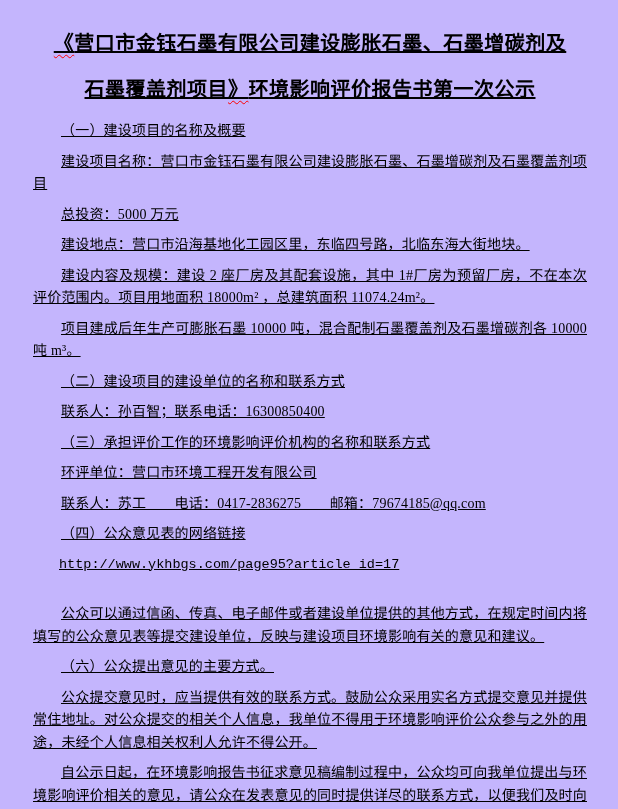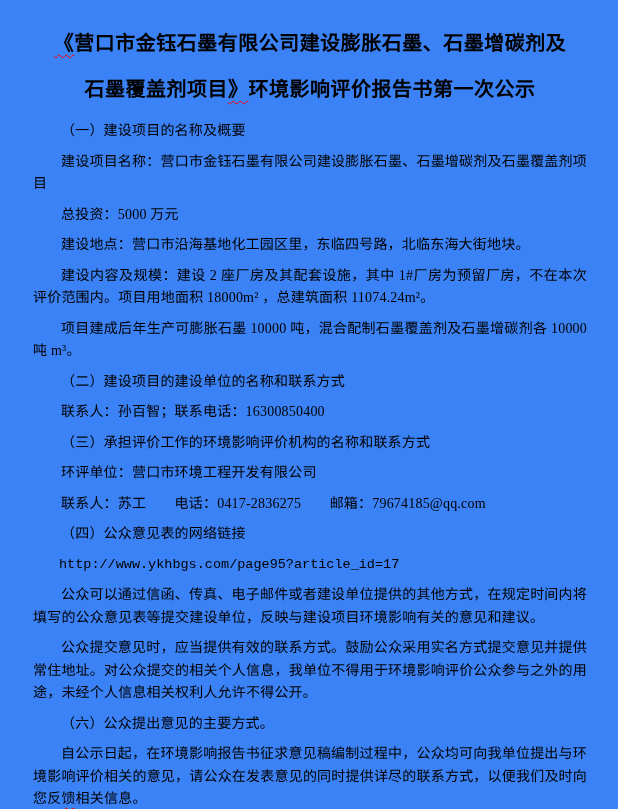--- a/index.html
+++ b/index.html
@@ -12,41 +12,42 @@
     height: 809px;
     overflow: hidden;
     font-family: "Liberation Serif", "DejaVu Serif", serif;
     color: #000000;
   }
   .page {
     box-sizing: border-box;
     width: 618px;
     height: 809px;
     padding: 20px 23px 0 25px;
-    background: #3b82f6;
+    background: #c4b5fd;
+    text-decoration: underline;
   }
   .doc-title {
     margin: 0;
     font-size: 20px;
     font-weight: bold;
     line-height: 46px;
     text-align: center;
     letter-spacing: 0.5px;
   }
   .doc-title .t-line { display: block; }
   .par {
     margin: 8px;
     font-size: 14px;
     line-height: 22.5px;
     text-indent: 2em;
     text-align: justify;
     letter-spacing: 0.2px;
   }
   .url-line {
-    margin: 3px 0 8px 0;
+    margin: 3px 0 27px 0;
     font-family: "Liberation Mono", "DejaVu Sans Mono", monospace;
     font-size: 13.5px;
     line-height: 22.5px;
     text-indent: 34px;
     text-align: left;
     letter-spacing: 0;
   }
   .squiggle {
     text-decoration: underline;
     text-decoration-style: wavy;
@@ -85,22 +86,22 @@
   <p class="par">建设内容及规模：建设 2 座厂房及其配套设施，其中 1#厂房为预留厂房，不在本次评价范围内。项目用地面积 18000m² ，总建筑面积 11074.24m²。</p>
   <p class="par">项目建成后年生产可膨胀石墨 10000 吨，混合配制石墨覆盖剂及石墨增碳剂各 10000 吨 m³。</p>
   <p class="par">（二）建设项目的建设单位的名称和联系方式</p>
   <p class="par">联系人：孙百智；联系电话：16300850400</p>
   <p class="par">（三）承担评价工作的环境影响评价机构的名称和联系方式</p>
   <p class="par">环评单位：营口市环境工程开发有限公司</p>
   <p class="par">联系人：苏工　　电话：0417-2836275　　邮箱：79674185@qq.com</p>
   <p class="par">（四）公众意见表的网络链接</p>
   <p class="url-line">http://www.ykhbgs.com/page95?article_id=17</p>
   <p class="par">公众可以通过信函、传真、电子邮件或者建设单位提供的其他方式，在规定时间内将填写的公众意见表等提交建设单位，反映与建设项目环境影响有关的意见和建议。</p>
+  <p class="par">（六）公众提出意见的主要方式。</p>
   <p class="par">公众提交意见时，应当提供有效的联系方式。鼓励公众采用实名方式提交意见并提供常住地址。对公众提交的相关个人信息，我单位不得用于环境影响评价公众参与之外的用途，未经个人信息相关权利人允许不得公开。</p>
-  <p class="par">（六）公众提出意见的主要方式。</p>
   <p class="par"><span>自公示日起，在环境影响报告书征求意见稿编制过程中，公众均可向我单位提出与环境影响评价相关的意见，请公众在发表意见的同时提供详尽的联系方式，以便我们及时向您反</span><span class="squiggle">馈</span><span>相关信息。</span></p>
 
   <div class="signature">
     <p class="sig-line sig-company">营口市金钰石墨有限公司</p>
     <p class="sig-line sig-date">2020 年 11 月 5 日</p>
   </div>
 
 </div>
 
 </body></html>

